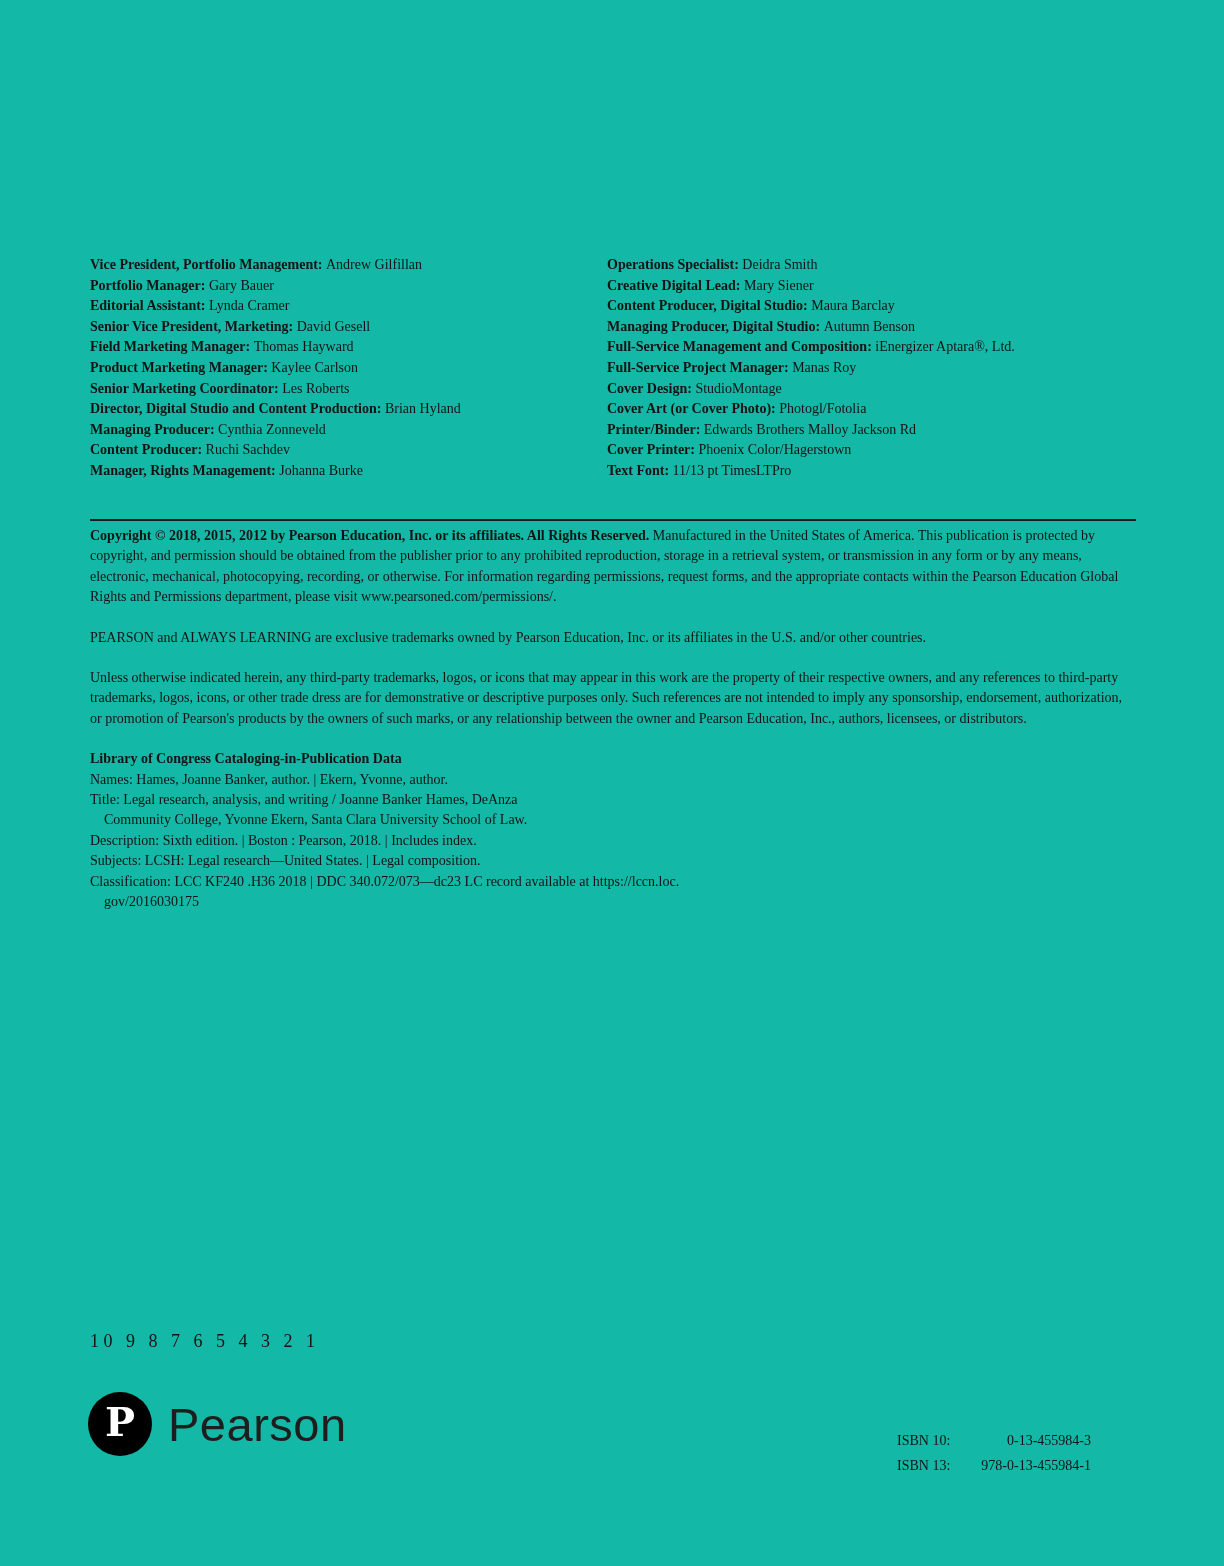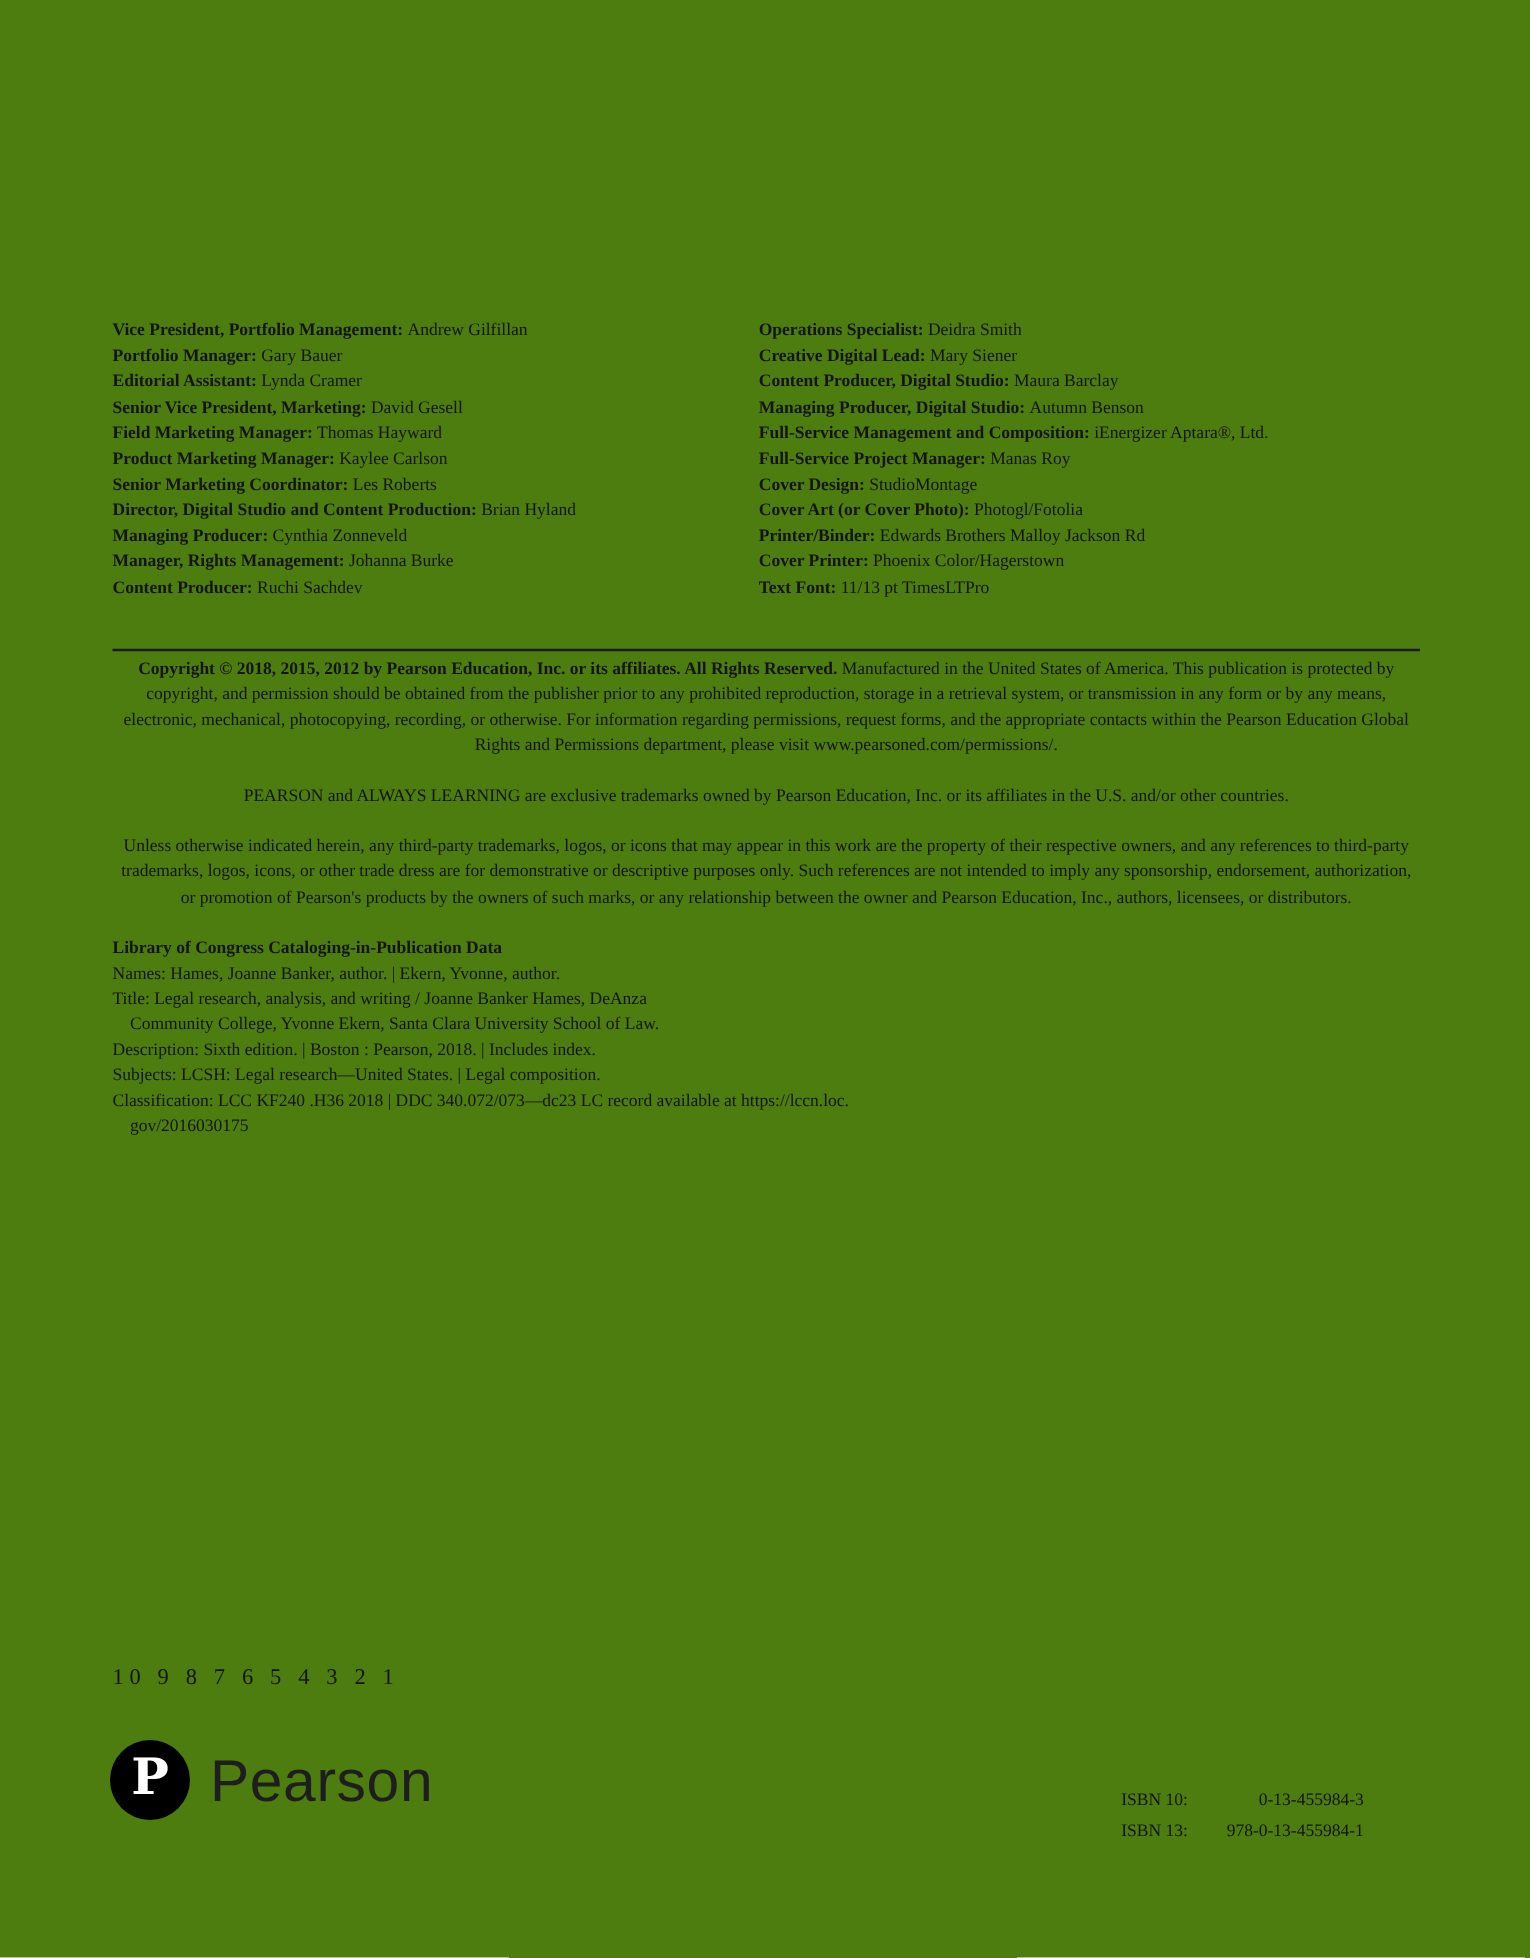--- a/index.html
+++ b/index.html
@@ -1,20 +1,20 @@
 <!DOCTYPE html>
 <html><head>
 <meta charset="utf-8">
 <style>
   html, body { margin: 0; padding: 0; background: #ffffff; }
   .page {
     position: relative;
     width: 1224px;
     height: 1566px;
-    background: #4d7c0f;
+    background: #14b8a6;
     font-family: "Liberation Serif", serif;
     color: #141414;
     font-size: 14px;
     overflow: hidden;
   }
 
   
   .credits {
     position: absolute;
     top: 255px;
@@ -33,21 +33,21 @@
     top: 519px;
     left: 90px;
     width: 1046px;
     line-height: 20.4px;
   }
   .rule {
     border: 0;
     border-top: 2px solid #1a1a1a;
     margin: 0 0 5px 0;
   }
-  .para { margin: 0 0 20px 0; text-align: center; }
+  .para { margin: 0 0 20px 0; }
   .para b.lead { font-weight: 700; }
 
   .loc-heading { font-weight: 700; }
   .loc-line.indent { padding-left: 14px; }
 
   
   .print-run {
     position: absolute;
     top: 1331px;
     left: 90px;
@@ -112,22 +112,22 @@
     <div class="col-left" id="credits-left">
         <div class="credit-row"><b>Vice President, Portfolio Management: </b><span>Andrew Gilfillan</span></div>
         <div class="credit-row"><b>Portfolio Manager: </b><span>Gary Bauer</span></div>
         <div class="credit-row"><b>Editorial Assistant: </b><span>Lynda Cramer</span></div>
         <div class="credit-row"><b>Senior Vice President, Marketing: </b><span>David Gesell</span></div>
         <div class="credit-row"><b>Field Marketing Manager: </b><span>Thomas Hayward</span></div>
         <div class="credit-row"><b>Product Marketing Manager: </b><span>Kaylee Carlson</span></div>
         <div class="credit-row"><b>Senior Marketing Coordinator: </b><span>Les Roberts</span></div>
         <div class="credit-row"><b>Director, Digital Studio and Content Production: </b><span>Brian Hyland</span></div>
         <div class="credit-row"><b>Managing Producer: </b><span>Cynthia Zonneveld</span></div>
+        <div class="credit-row"><b>Content Producer: </b><span>Ruchi Sachdev</span></div>
         <div class="credit-row"><b>Manager, Rights Management: </b><span>Johanna Burke</span></div>
-        <div class="credit-row"><b>Content Producer: </b><span>Ruchi Sachdev</span></div>
       </div>
     <div class="col-right" id="credits-right">
         <div class="credit-row"><b>Operations Specialist: </b><span>Deidra Smith</span></div>
         <div class="credit-row"><b>Creative Digital Lead: </b><span>Mary Siener</span></div>
         <div class="credit-row"><b>Content Producer, Digital Studio: </b><span>Maura Barclay</span></div>
         <div class="credit-row"><b>Managing Producer, Digital Studio: </b><span>Autumn Benson</span></div>
         <div class="credit-row"><b>Full-Service Management and Composition: </b><span>iEnergizer Aptara®, Ltd.</span></div>
         <div class="credit-row"><b>Full-Service Project Manager: </b><span>Manas Roy</span></div>
         <div class="credit-row"><b>Cover Design: </b><span>StudioMontage</span></div>
         <div class="credit-row"><b>Cover Art (or Cover Photo): </b><span>Photogl/Fotolia</span></div>

